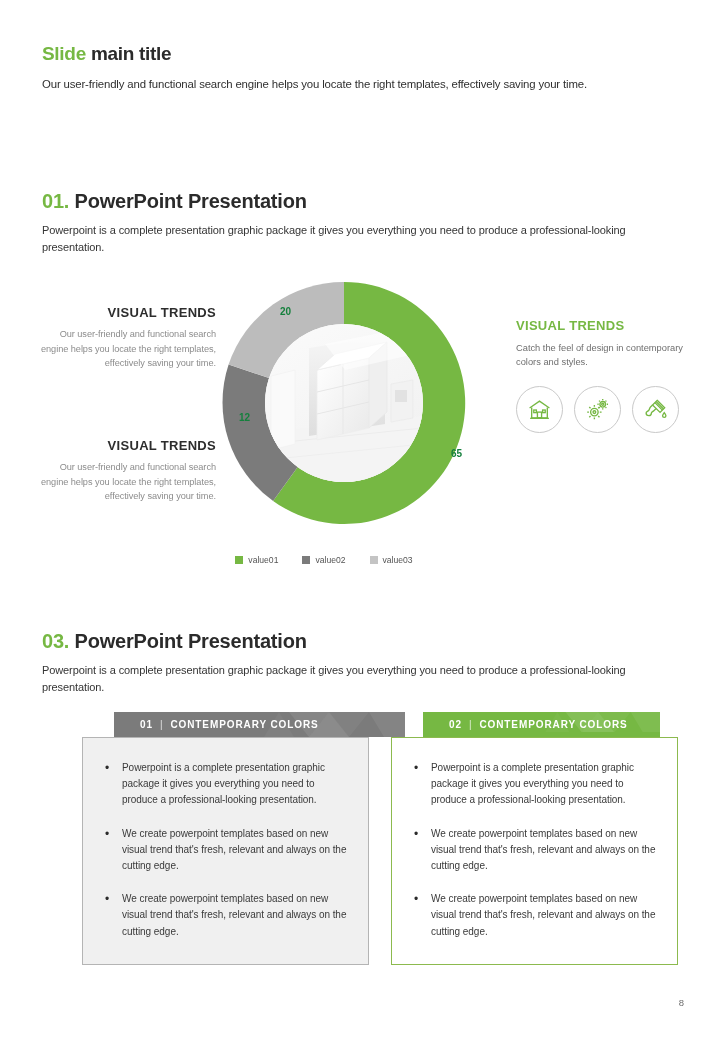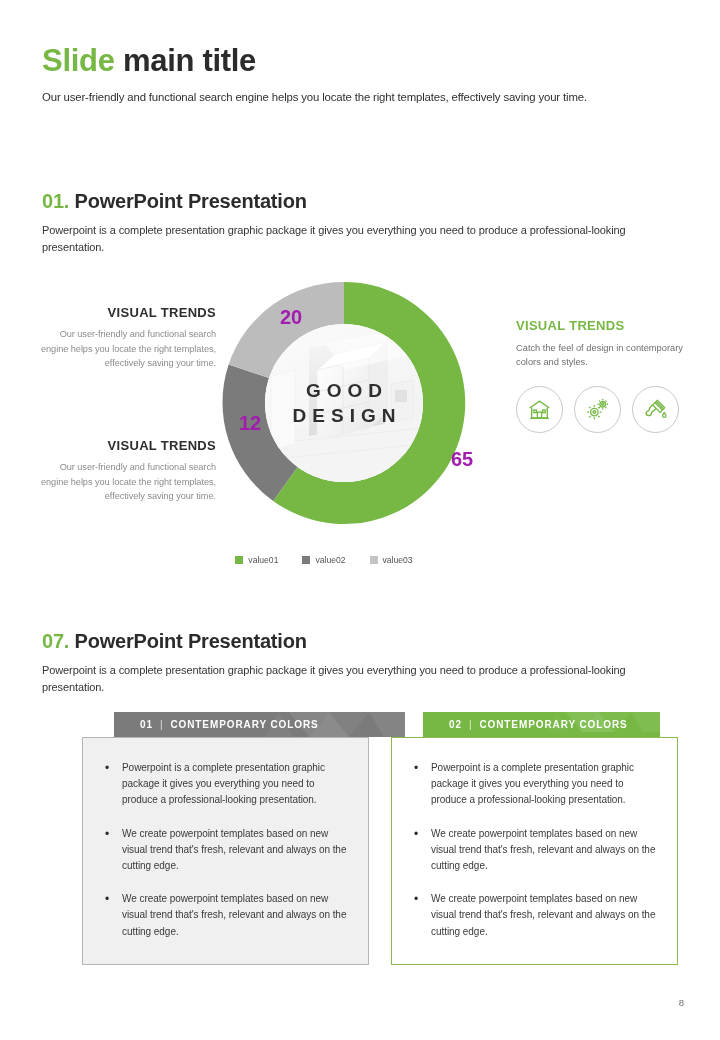--- a/index.html
+++ b/index.html
@@ -7,21 +7,21 @@
     width: 720px; height: 1040px;
     background: #ffffff;
     font-family: "Liberation Sans", "DejaVu Sans", sans-serif;
     overflow: hidden;
   }
   .slide { position: relative; width: 720px; height: 1040px; background:#fff; }
 
   
   .header { position:absolute; left:42px; top:44px; width:636px; }
   .slide-title {
-    font-size: 31px; font-weight: 700; letter-spacing: -0.3px;
+    font-size: 19px; font-weight: 700; letter-spacing: -0.3px;
     line-height: 1.1; color:#2b2b2b; white-space: nowrap;
   }
   .slide-title .accent { color:#76b843; }
   .slide-subtitle {
     margin-top: 13px; font-size: 11.4px; color:#2f2f2f;
     letter-spacing:-0.15px; white-space:nowrap;
   }
 
   
   .section { position:absolute; left:42px; width:636px; }
@@ -55,21 +55,21 @@
     display:flex; align-items:center; justify-content:center;
   }
   .donut-photo { position:absolute; inset:0; }
   .donut-caption {
     position:relative; text-align:center; font-size:19px; font-weight:700;
     color:#2f2f2f; letter-spacing:6px; line-height:1.34; text-indent:6px;
   }
   .donut-caption span { display:block; }
 
   .slice-val {
-    position:absolute; color:#a21caf; font-weight:700; font-size:20px;
+    position:absolute; color:#15803d; font-weight:700; font-size:10px;
   }
   .v-green { left:451px; top:448px; }
   .v-dark  { left:239px; top:412px; }
   .v-light { left:280px; top:306px; }
 
   
   .legend {
     position:absolute; left:0; top:555px; width:648px;
     display:flex; justify-content:center; gap:24px; align-items:center;
   }
@@ -216,24 +216,20 @@
         <path d="M52,90 L104,78" stroke="#e4e4e4" stroke-width="0.9"></path>
         <path d="M78,40 L78,110" stroke="#e6e6e6" stroke-width="0.9"></path>
 
         <path d="M126,60 L148,56 L148,94 L126,98 Z" fill="#f2f2f2" stroke="#e9e9e9" stroke-width="0.7"></path>
         <rect x="130" y="66" width="12" height="12" fill="#e2e2e2"></rect>
 
         <path d="M6,52 L30,46 L30,120 L6,126 Z" fill="#fafafa" stroke="#f0f0f0" stroke-width="0.7"></path>
 
         <path d="M60,20 L130,6 L150,30 L80,46 Z" fill="#ffffff" opacity="0.55"></path>
       </svg>
-      <div class="donut-caption">
-        <span>GOOD</span>
-        <span>DESIGN</span>
-      </div>
     </div>
   </div>
 
   <div class="slice-val v-green">65</div>
   <div class="slice-val v-dark">12</div>
   <div class="slice-val v-light">20</div>
 
   <div class="legend">
     <div class="legend-item">
       <span class="legend-swatch" style="background:#76b843"></span>
@@ -280,21 +276,21 @@
           <path d="M11.4 5.4 L18.6 12.6 M12.5 4.3 L19.7 11.5"></path>
           <path d="M9.2 7.6 L7.2 9.6 C6 10.8 6.4 12 5.4 13 C4.4 14 3 13.8 3 15.4 C3 16.8 4.2 17.9 5.6 17.9 C7 17.9 8 16.8 8 15.6 C8 14.4 9.4 14.2 10.4 13.2 L12.4 11.2"></path>
           <path d="M20.4 15 C20.4 15 22 17 22 18 C22 19 21.2 19.6 20.4 19.6 C19.6 19.6 18.8 19 18.8 18 C18.8 17 20.4 15 20.4 15 Z"></path>
         </svg>
       </div>
     </div>
   </div>
 
   <div class="section" style="top:630px;">
     <div class="sec-head">
-      <span class="num">07.</span>
+      <span class="num">03.</span>
       <span>PowerPoint Presentation</span>
     </div>
     <div class="sec-body">Powerpoint is a complete presentation graphic package it gives you everything you need to produce a professional-looking presentation.</div>
   </div>
 
   <div class="cards">
 
     <div class="card left">
       <div class="card-head-wrap">
         <div class="card-head gray card-head-abs">

